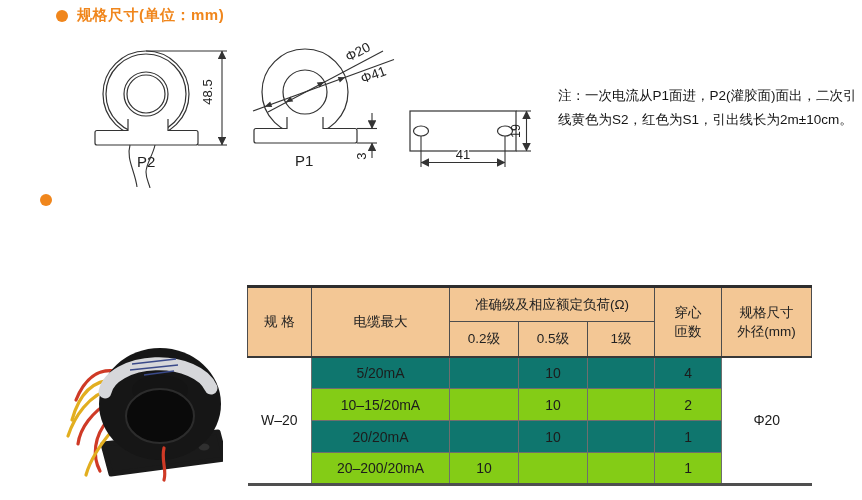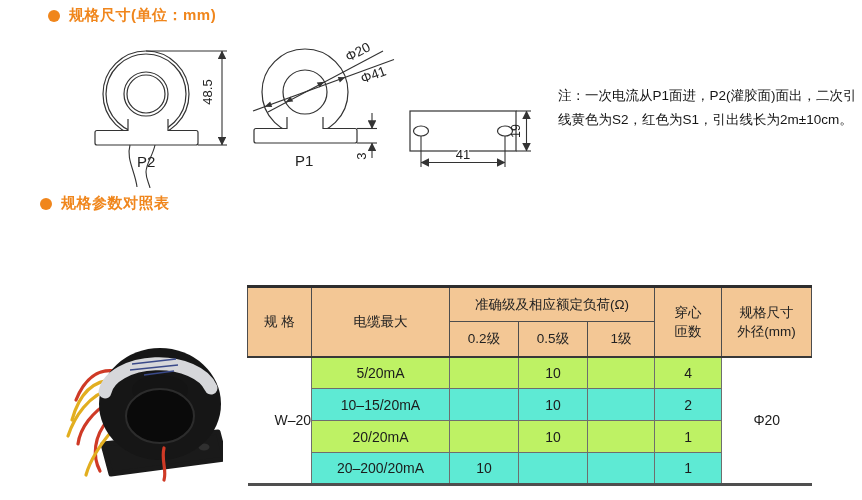--- a/index.html
+++ b/index.html
@@ -24,31 +24,31 @@
   }
   table.spec th,table.spec td{
     text-align:center;vertical-align:middle;padding:0;overflow:hidden;
   }
   table.spec th{
     background:#F3C795;border:1px solid #4d4d4d;
     font-size:13.5px;font-weight:normal;color:#222;line-height:19px;
   }
   table.spec th.h2b{border-bottom:2px solid #383838;}
   table.spec td{
-    border:1px solid #6e6e6e;font-size:14px;color:#1c1c1c;background:#bef264;
-  }
-  table.spec td.spec-col{border-left:none;border-bottom:none;background:#fff;text-align:right;}
+    border:1px solid #6e6e6e;font-size:14px;color:#1c1c1c;background:#0f766e;
+  }
+  table.spec td.spec-col{border-left:none;border-bottom:none;background:#fff;}
   table.spec td.cable-col{border-right:none;border-bottom:none;background:#fff;}
-  table.spec tr.alt td.v{background:#5eead4;}
+  table.spec tr.alt td.v{background:#84cc16;}
   .r1{height:35px;} .r2{height:35px;} .rb{height:32px;}
 </style>
 </head>
 <body>
 
-<div class="abs section-header" style="left:48px;top:6px;justify-content:flex-end;">
+<div class="abs section-header" style="left:56px;top:6px;justify-content:flex-end;">
   <span class="bullet"></span>
   <span class="section-title">规格尺寸(单位：mm)</span>
 </div>
 
 <svg class="abs" style="left:85px;top:37px;" width="152" height="152" viewBox="0 0 152 152">
   <defs>
     <marker id="arwA" viewBox="0 0 10 10" refX="9.5" refY="5" markerWidth="8" markerHeight="8" orient="auto-start-reverse">
       <path d="M0,0 L10,5 L0,10 z" fill="#333"></path>
     </marker>
   </defs>
@@ -130,21 +130,20 @@
   <text x="58" y="54" font-size="13" text-anchor="middle" style="paint-order:stroke" stroke="#fff" stroke-width="3">41</text>
 </svg>
 
 <div class="abs note" style="left:558px;top:84px;width:310px;">
   <span>注：一次电流从P1面进，P2(灌胶面)面出，二次引</span>
   <span>线黄色为S2，红色为S1，引出线长为2m±10cm。</span>
 </div>
 
 <div class="abs section-header" style="left:40px;top:194px;">
   <span class="bullet"></span>
-  <span class="section-title">规格参数对照表</span>
 </div>
 
 <svg class="abs" style="left:48px;top:328px;" width="175" height="155" viewBox="0 0 175 155">
   <g stroke-linecap="round" fill="none">
     <path d="M70,52 C42,50 30,70 24,92" stroke="#E2AE1F" stroke-width="3.2"></path>
     <path d="M66,60 C40,66 26,90 20,108" stroke="#E2AE1F" stroke-width="3.2"></path>
     <path d="M72,44 C50,38 36,52 28,72" stroke="#CF3A26" stroke-width="3.2"></path>
     <path d="M64,72 C44,84 32,100 30,116" stroke="#CF3A26" stroke-width="3.2"></path>
   </g>
   <g>

